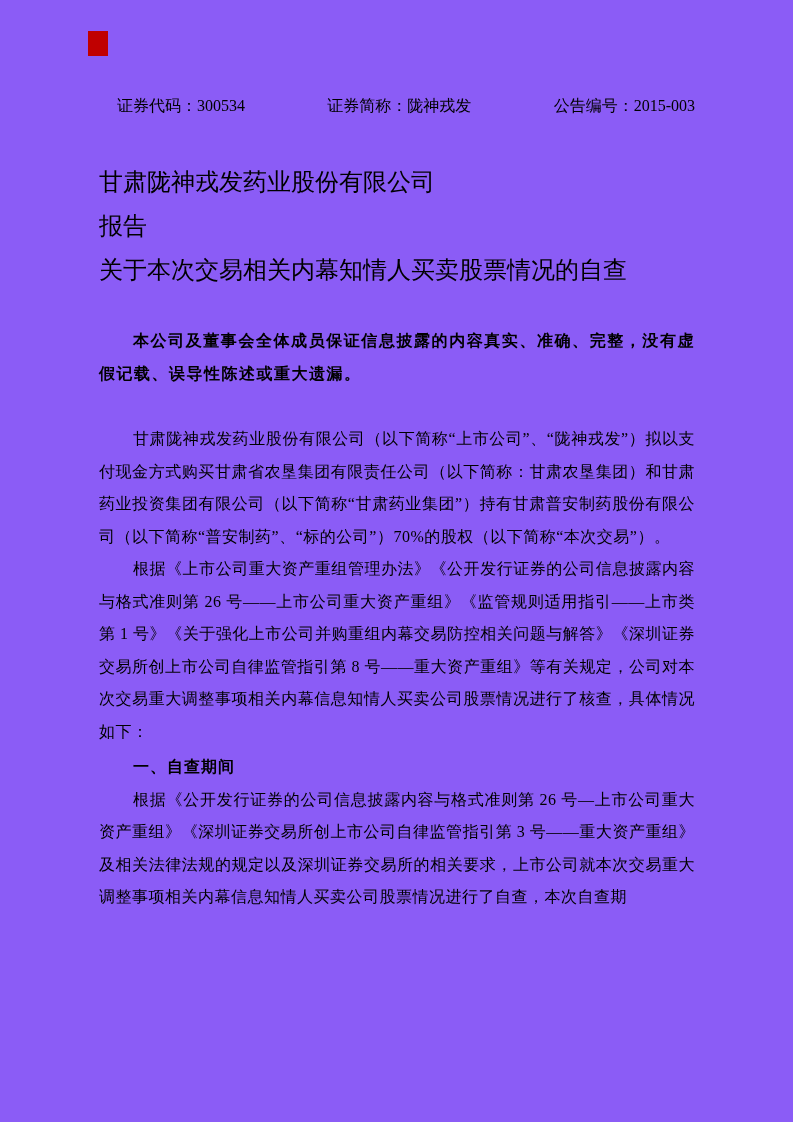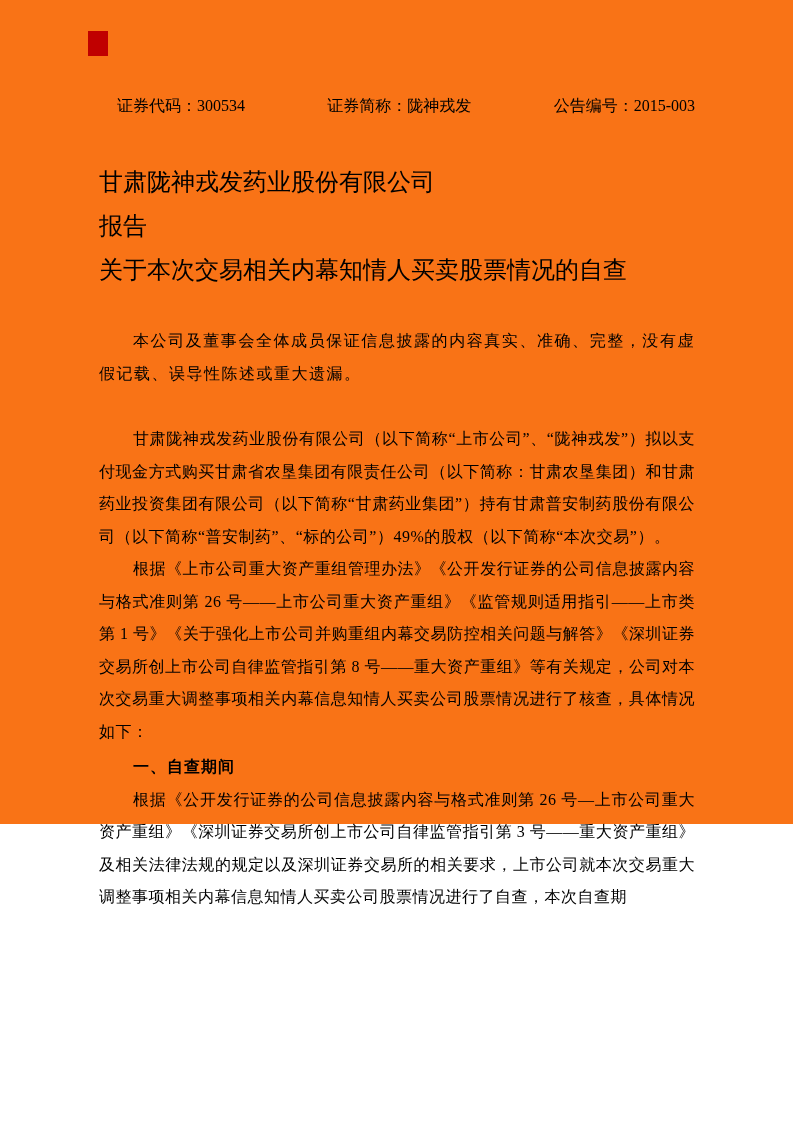--- a/index.html
+++ b/index.html
@@ -12,22 +12,22 @@
     height: 1122px;
     position: relative;
     overflow: hidden;
     font-family: "Liberation Serif", "DejaVu Serif", serif;
     color: #000000;
   }
   .page {
     position: absolute;
     left: 0; top: 0;
     width: 793px;
-    height: 824px;
-    background: #f97316;
+    height: 1122px;
+    background: #8b5cf6;
   }
   .red-marker {
     position: absolute;
     left: 88px;
     top: 31px;
     width: 20px;
     height: 25px;
     background: #c00000;
   }
   .content {
@@ -49,21 +49,21 @@
     margin-top: 43px;
   }
   .title-line {
     font-size: 24px;
     font-weight: normal;
     text-align: left;
     line-height: 44px;
   }
   .statement {
     margin: 33px 0 0 0;
-    font-weight: normal;
+    font-weight: bold;
     font-size: 16px;
     line-height: 32.5px;
     letter-spacing: 1.5px;
     text-align: justify;
     text-indent: 34px;
   }
   .para {
     margin: 0;
     font-size: 16px;
     line-height: 32.5px;
@@ -105,21 +105,21 @@
     </div>
 
     <div class="title-block">
       <div class="title-line">甘肃陇神戎发药业股份有限公司</div>
       <div class="title-line">报告</div>
       <div class="title-line">关于本次交易相关内幕知情人买卖股票情况的自查</div>
     </div>
 
     <p class="statement">本公司及董事会全体成员保证信息披露的内容真实、准确、完整，没有虚假记载、误导性陈述或重大遗漏。</p>
 
-    <p class="para first-para">甘肃陇神戎发药业股份有限公司（以下简称“上市公司”、“陇神戎发”）拟以支付现金方式购买甘肃省农垦集团有限责任公司（以下简称：甘肃农垦集团）和甘肃药业投资集团有限公司（以下简称“甘肃药业集团”）持有甘肃普安制药股份有限公司（以下简称“普安制药”、“标的公司”）49%的股权（以下简称“本次交易”）。</p>
+    <p class="para first-para">甘肃陇神戎发药业股份有限公司（以下简称“上市公司”、“陇神戎发”）拟以支付现金方式购买甘肃省农垦集团有限责任公司（以下简称：甘肃农垦集团）和甘肃药业投资集团有限公司（以下简称“甘肃药业集团”）持有甘肃普安制药股份有限公司（以下简称“普安制药”、“标的公司”）70%的股权（以下简称“本次交易”）。</p>
 
     <p class="para">根据《上市公司重大资产重组管理办法》《公开发行证券的公司信息披露内容与格式准则第 26 号——上市公司重大资产重组》《监管规则适用指引——上市类第 1 号》《关于强化上市公司并购重组内幕交易防控相关问题与解答》《深圳证券交易所创上市公司自律监管指引第 8 号——重大资产重组》等有关规定，公司对本次交易重大调整事项相关内幕信息知情人买卖公司股票情况进行了核查，具体情况如下：</p>
 
     <h2 class="section-heading">一、自查期间</h2>
 
 
     <p class="para">根据《公开发行证券的公司信息披露内容与格式准则第 26 号—上市公司重大资产重组》《深圳证券交易所创上市公司自律监管指引第 3 号——重大资产重组》及相关法律法规的规定以及深圳证券交易所的相关要求，上市公司就本次交易重大调整事项相关内幕信息知情人买卖公司股票情况进行了自查，本次自查期</p>
 
   </div>
 </div>

